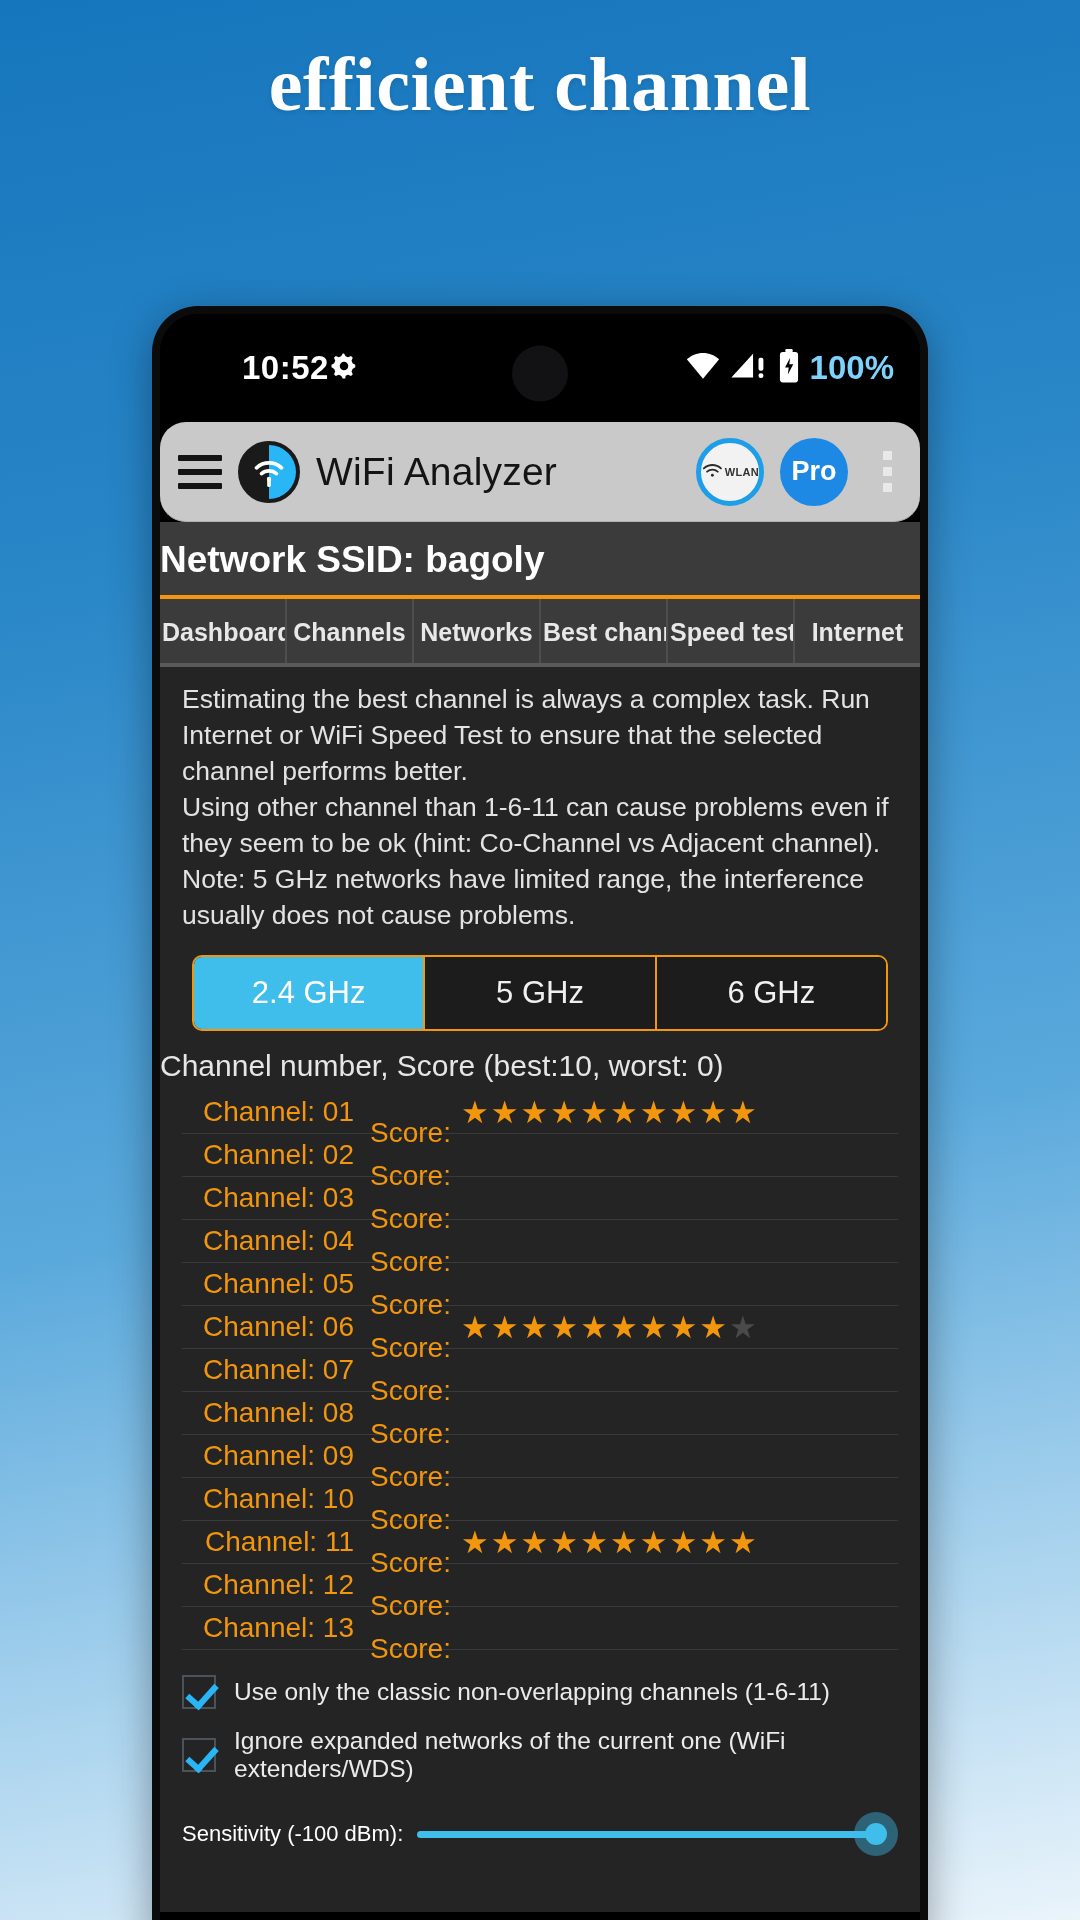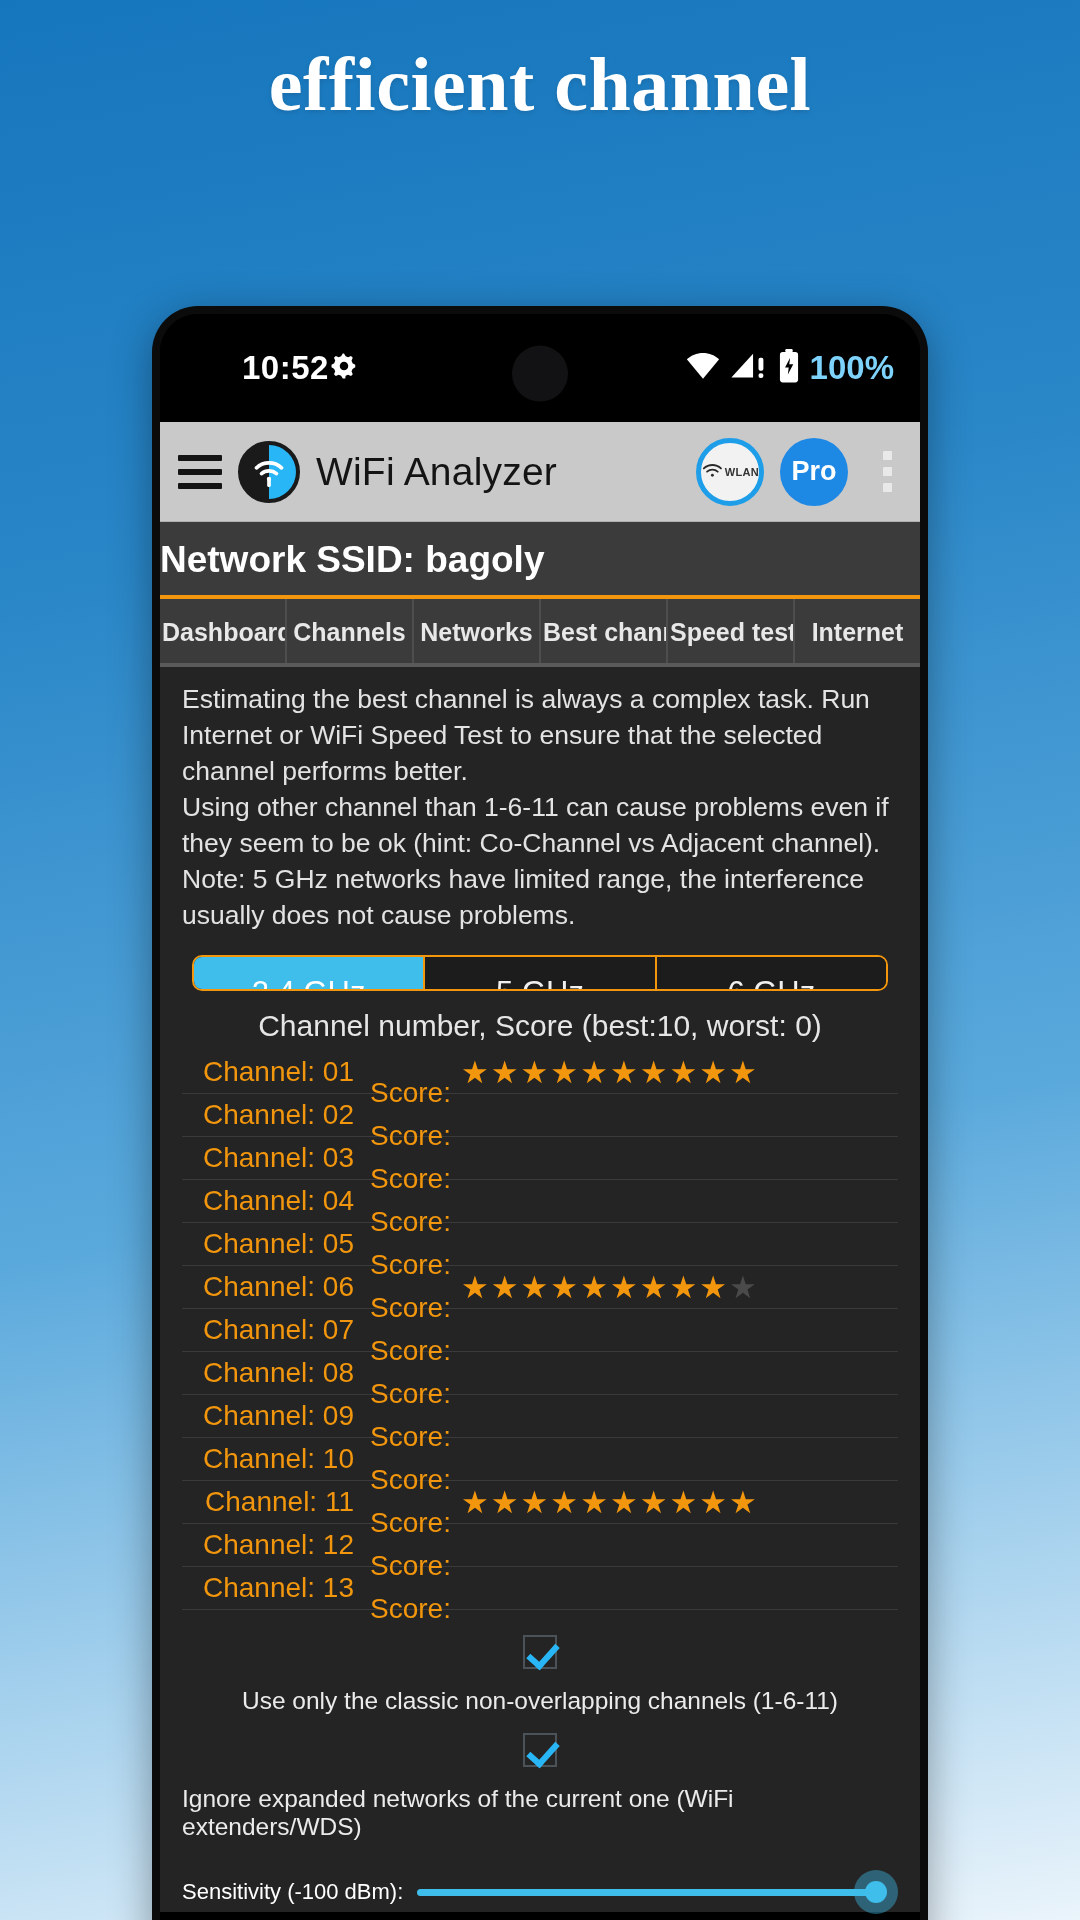--- a/index.html
+++ b/index.html
@@ -68,20 +68,21 @@
   }
 
   
   .toolbar {
     height: 100px; flex: none;
     background: #c9c9c9;
     display: flex; align-items: center;
     padding: 0 10px 0 18px;
     gap: 16px;
     border-bottom: 1px solid #b0b0b0;
+    border-radius: 26px;
   }
   .hamburger { width: 44px; display: flex; flex-direction: column; gap: 8px; cursor: pointer; }
   .hamburger i { display: block; height: 6px; background: #141414; border-radius: 1px; }
   .logo {
     width: 62px; height: 62px; border-radius: 50%;
     background: #1a1a1a;
     border: 4px solid #1a1a1a;
     display: flex; align-items: center; justify-content: center;
     overflow: hidden; position: relative;
   }
@@ -163,21 +164,20 @@
     padding: 18px 0;
     font-size: 31px;
     color: #f0f0f0;
     border-right: 2px solid #f2960d;
     background: #1c1c1c;
   }
   .band:last-child { border-right: none; }
   .band.active { background: #3fbdeb; color: #ffffff; }
 
   .score-head {
-    text-align: center;
     color: #e6e6e6;
     font-size: 30px;
     padding: 18px 0 8px;
   }
 
   
   .chan-list { padding: 0 22px; }
   .chan-row {
     display: flex; align-items: center;
     height: 43px;
@@ -186,21 +186,21 @@
     color: #f2960d;
   }
   .chan-name { width: 172px; text-align: right; }
   .chan-score-lbl { margin-left: 16px; margin-top: 42px; }
   .stars { margin-left: 10px; display: flex; gap: 2px; line-height: 1; }
   .star { font-size: 31px; color: #f2960d; }
   .star.off { color: #4a4a4a; }
 
   
   .checks { padding: 16px 22px 0; }
-  .check-row { display: flex; align-items: center; gap: 18px; padding: 9px 0; flex-direction: column; }
+  .check-row { display: flex; align-items: center; gap: 18px; padding: 9px 0; }
   .cbox {
     width: 34px; height: 34px;
     border: 2px solid #4b5358;
     position: relative; flex: none;
     background: #242424;
   }
   .cbox::after {
     content: "";
     position: absolute; left: 9px; top: 1px;
     width: 12px; height: 24px;

